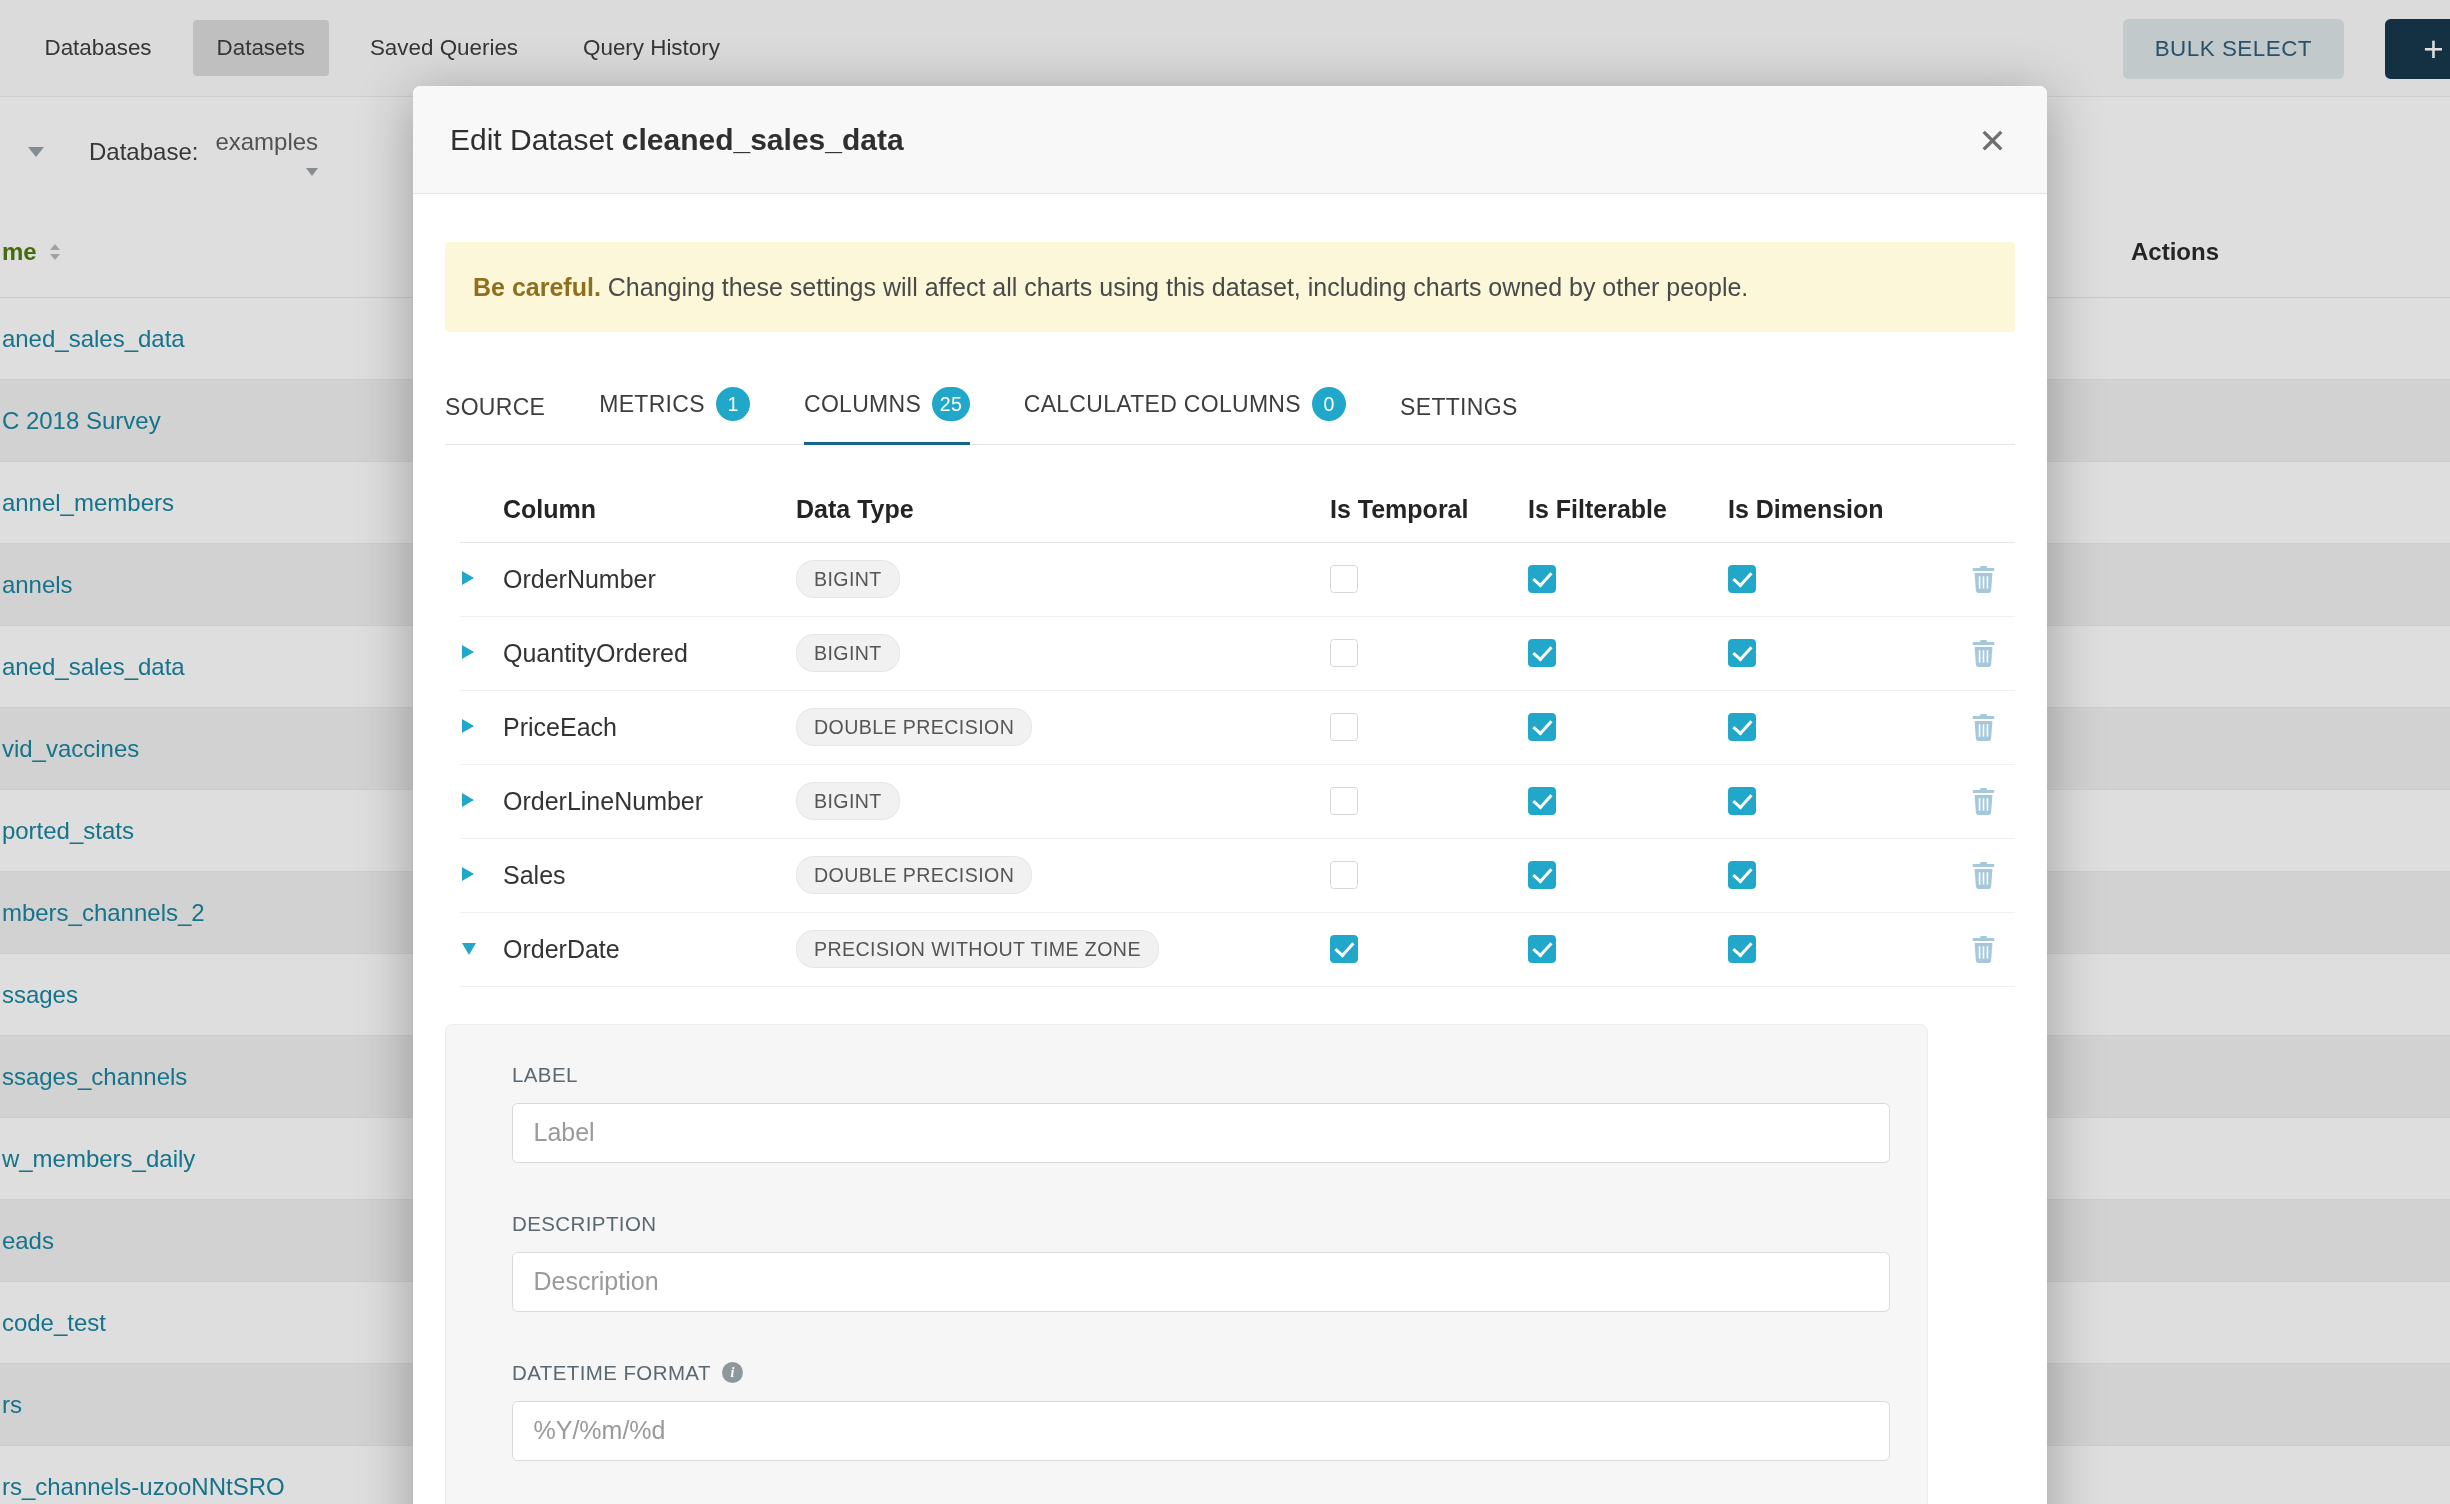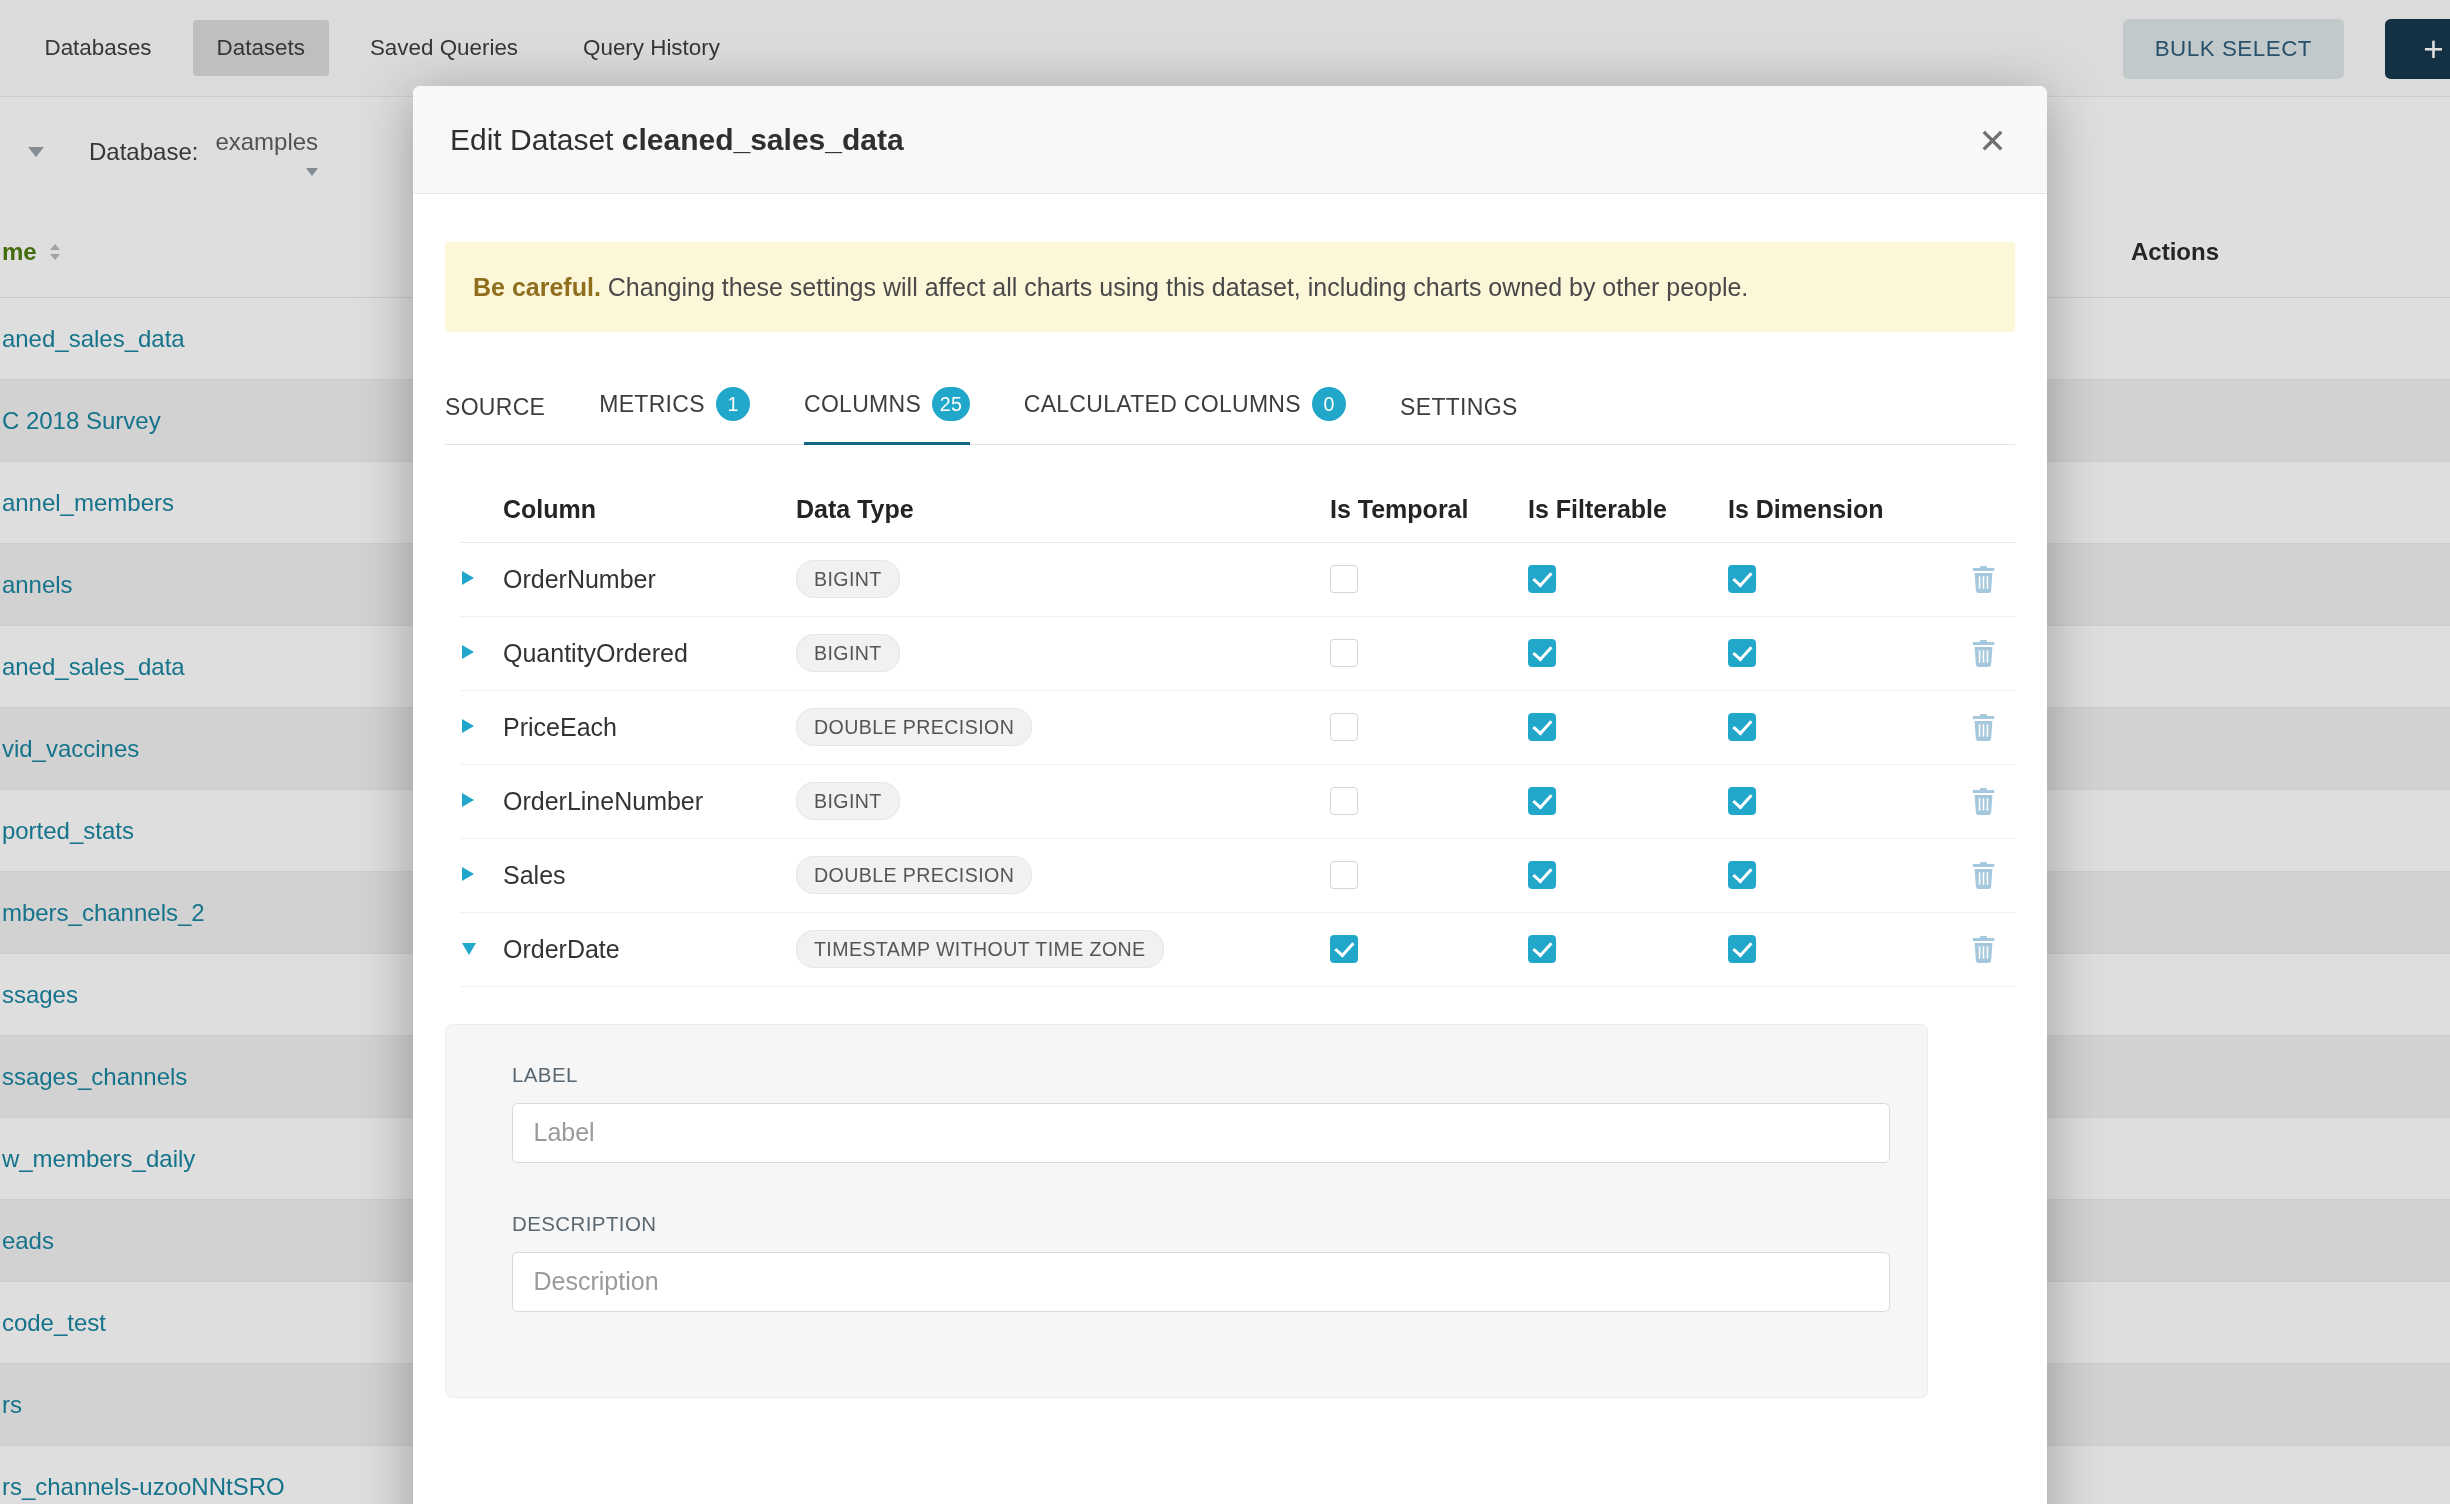--- a/index.html
+++ b/index.html
@@ -361,21 +361,21 @@
     <line x1="4.8" y1="5.7" x2="4.8" y2="12.6"></line>
     <line x1="7" y1="5.7" x2="7" y2="12.6"></line>
     <line x1="9.2" y1="5.7" x2="9.2" y2="12.6"></line>
   </g>
               </svg>
             </span>
      </div>
           <div class="trow">
        <span><span class="caret caret-down"></span></span>
        <span class="cname">OrderDate</span>
-       <span><span class="pill">TIMESTAMP WITHOUT TIME ZONE</span></span>
+       <span><span class="pill">PRECISION WITHOUT TIME ZONE</span></span>
        <span class="cb checked"></span>
        <span class="cb checked"></span>
        <span class="cb checked"></span>
        <span class="trashwrap">
               <svg width="25" height="27" viewBox="0 0 14 15">
   <path fill="#a5c8dc" d="M5.4 0h3.2l.5 1.1H13v1.7H1V1.1h3.9z"></path>
   <path fill="#a5c8dc" d="M2 3.8h10l-.75 10c-.06.75-.65 1.2-1.35 1.2H4.1c-.7 0-1.29-.45-1.35-1.2z"></path>
   <g stroke="#ffffff" stroke-width="0.9">
     <line x1="4.8" y1="5.7" x2="4.8" y2="12.6"></line>
     <line x1="7" y1="5.7" x2="7" y2="12.6"></line>
@@ -393,17 +393,24 @@
           <span>LABEL</span>
         </div>
         <input class="finput" placeholder="Label" style="">
       </div>
       <div class="fgroup">
         <div class="flabel">
           <span>DESCRIPTION</span>
         </div>
         <input class="finput" placeholder="Description" style="">
       </div>
+      <div class="fgroup">
+        <div class="flabel">
+          <span>DATETIME FORMAT</span>
+          <span class="info-icon">i</span>
+        </div>
+        <input class="finput" placeholder="%Y/%m/%d" style="">
+      </div>
     </div>
 
   </div>
 </div>
 
 
 </body></html>

